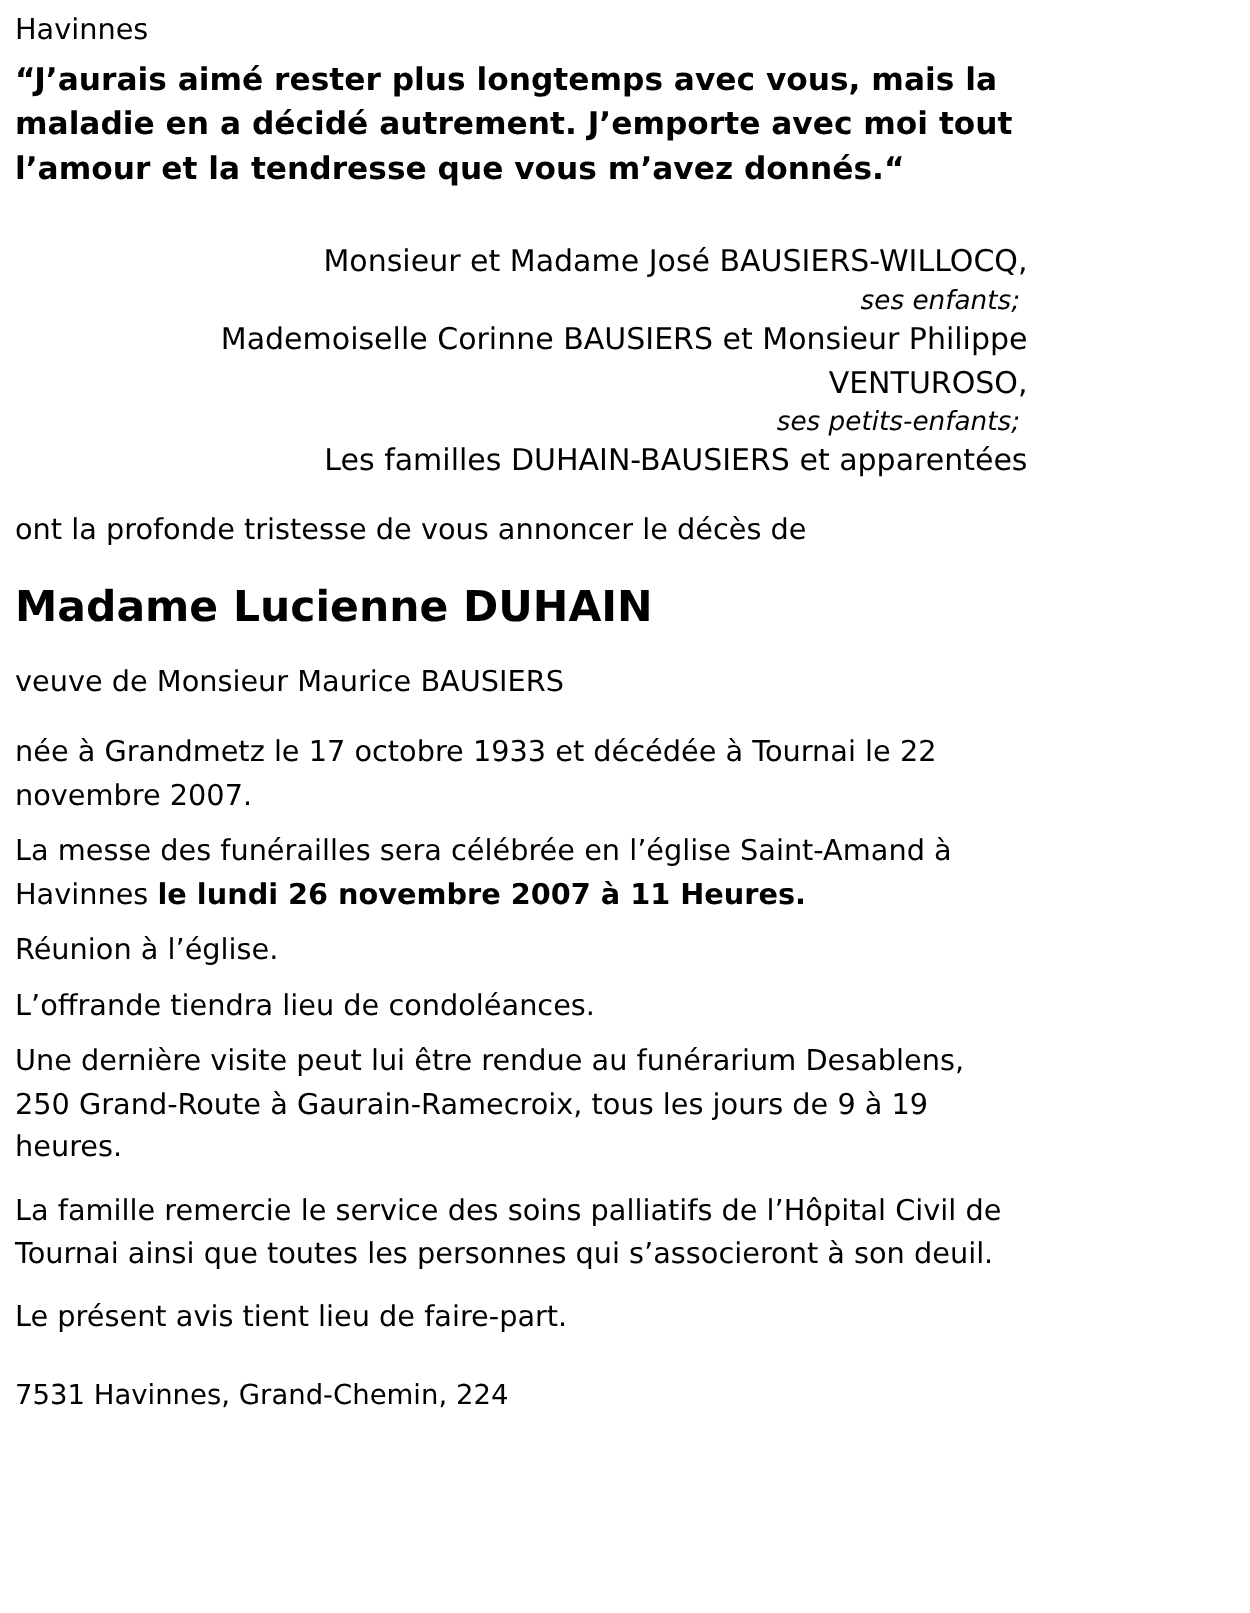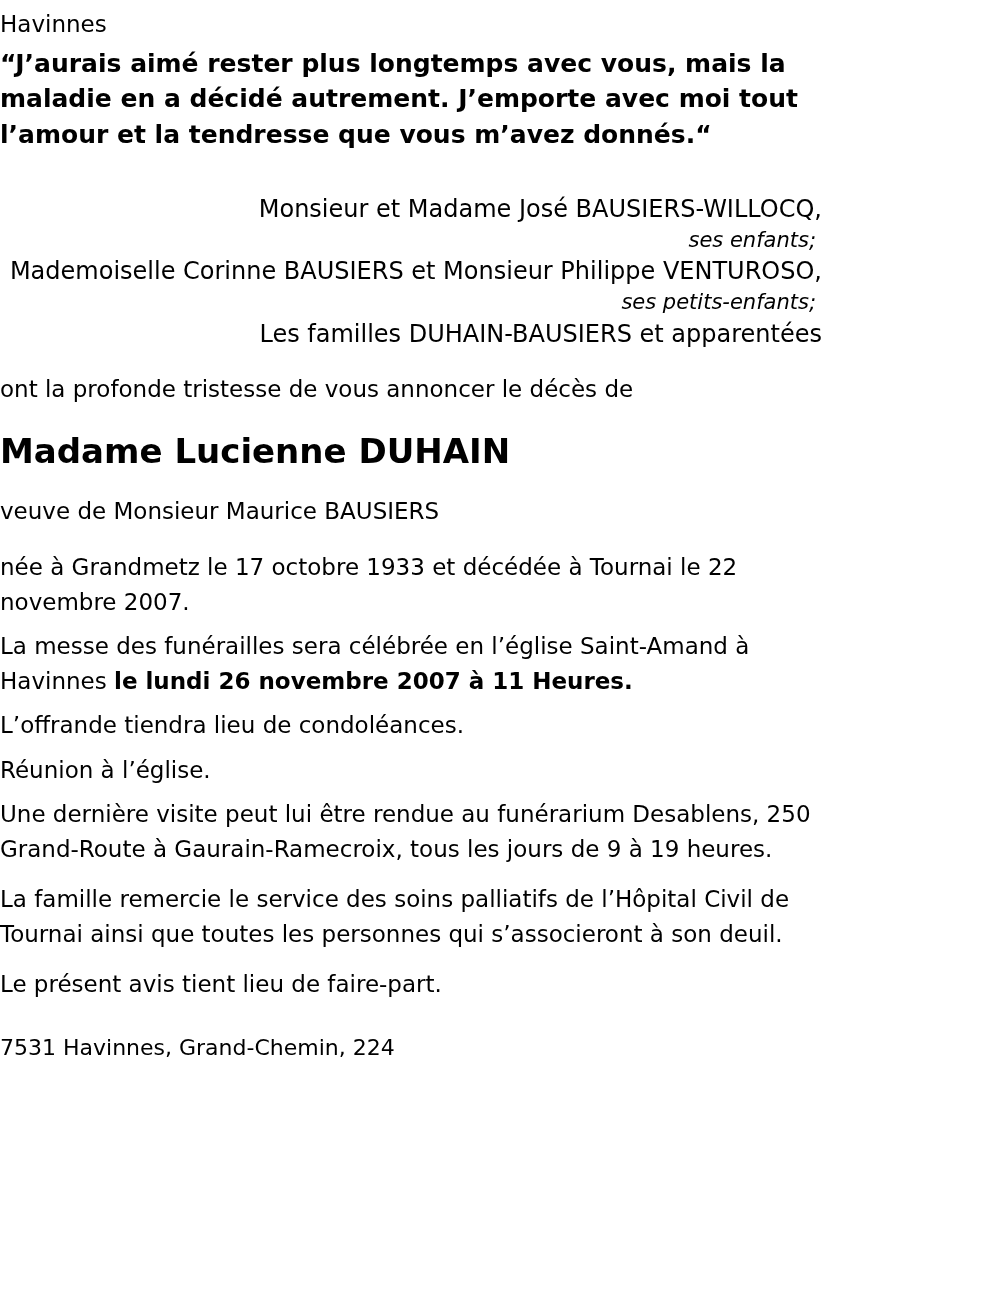--- a/index.html
+++ b/index.html
@@ -10,21 +10,21 @@
   body {
     width: 1000px;
     min-height: 1290px;
     font-family: "DejaVu Sans", "Liberation Sans", sans-serif;
     color: #000000;
   }
   .page {
     width: 836px;
     min-height: 1290px;
     box-sizing: border-box;
-    padding: 10px 14px 10px 0;
+    padding: 10px 14px 10px 12px;
     position: relative;
   }
   .locality {
     font-size: 23px;
     line-height: 1.3;
     margin: 0 0 6px 0;
   }
   .quote {
     font-size: 25px;
     font-weight: bold;
@@ -114,23 +114,23 @@
   <p class="widow">veuve de Monsieur Maurice BAUSIERS</p>
 
   <div class="spacer-md"></div>
 
   <p class="para tight">née à Grandmetz le 17 octobre 1933 et décédée à Tournai le 22 novembre 2007.</p>
 
   <p class="para tight">
     <span>La messe des funérailles sera célébrée en l’église Saint-Amand à Havinnes </span><b>le lundi 26 novembre 2007 à 11 Heures.</b>
   </p>
 
+  <p class="para tight">Réunion à l’église.</p>
+
   <p class="para tight">L’offrande tiendra lieu de condoléances.</p>
-
-  <p class="para tight">Réunion à l’église.</p>
 
   <p class="para">Une dernière visite peut lui être rendue au funérarium Desablens, 250 Grand-Route à Gaurain-Ramecroix, tous les jours de 9 à 19 heures.</p>
 
   <p class="para">La famille remercie le service des soins palliatifs de l’Hôpital Civil de Tournai ainsi que toutes les personnes qui s’associeront à son deuil.</p>
 
   <p class="para">Le présent avis tient lieu de faire-part.</p>
 
   <div class="spacer-sm"></div>
 
   <p class="address">7531 Havinnes, Grand-Chemin, 224</p>

